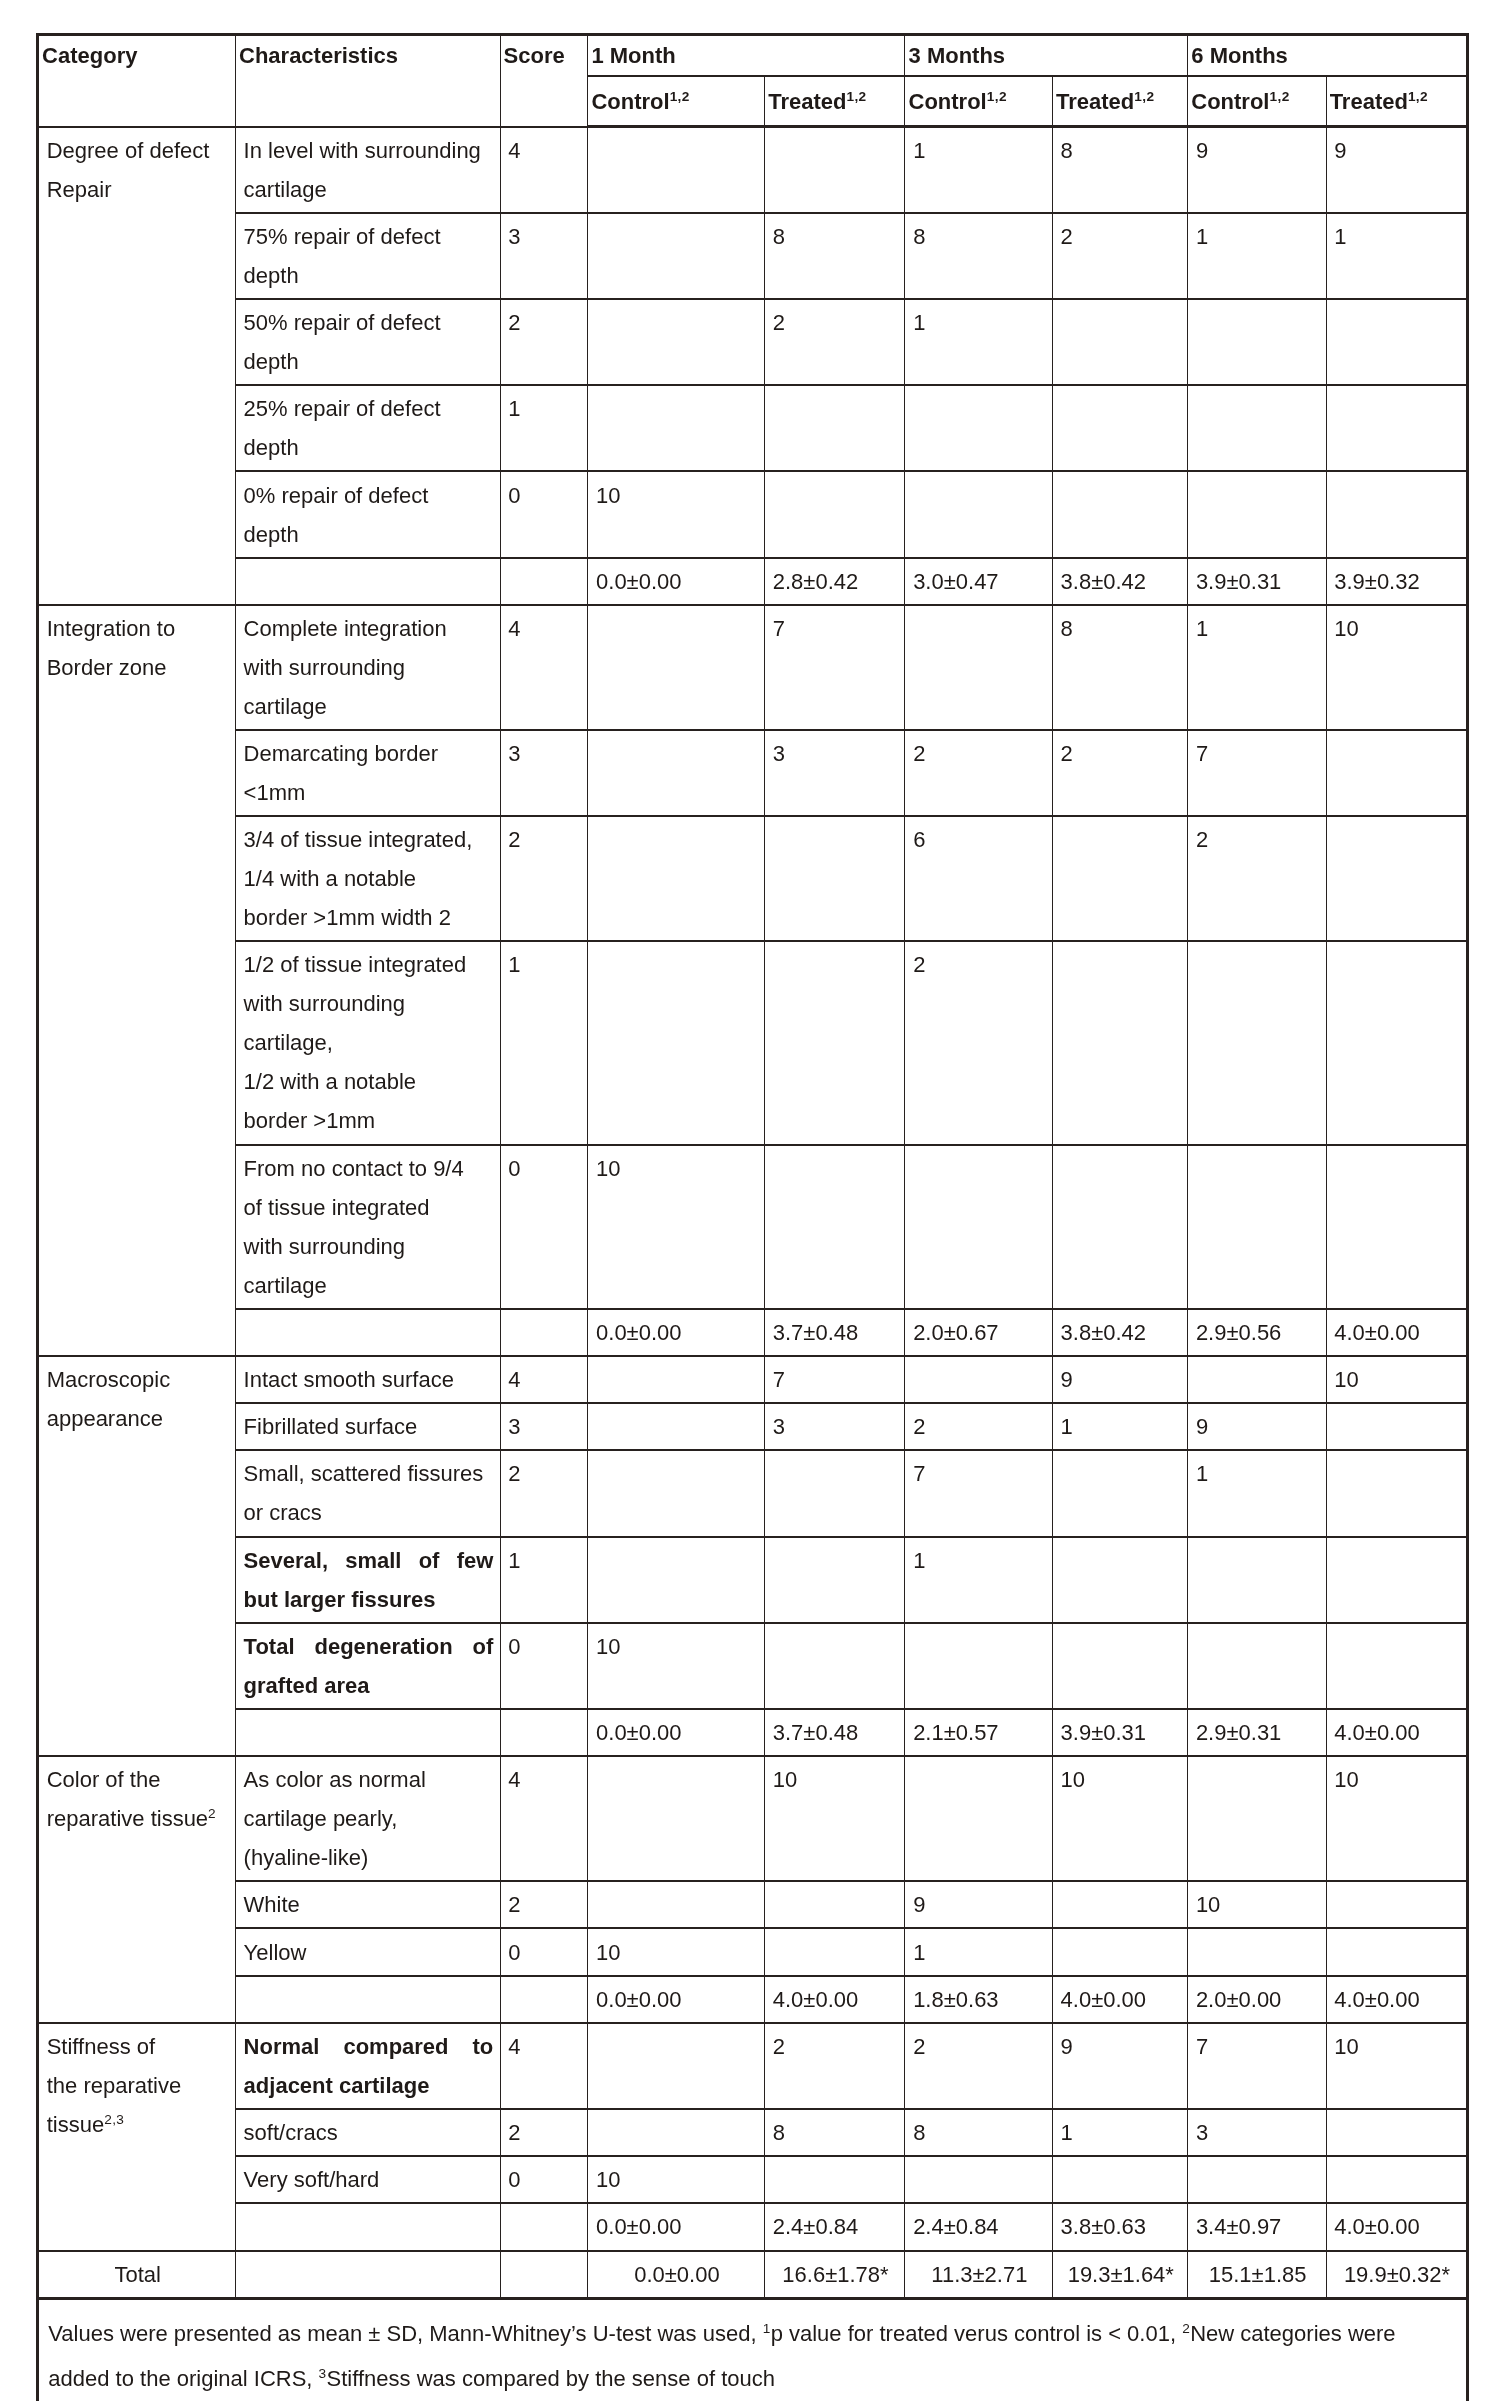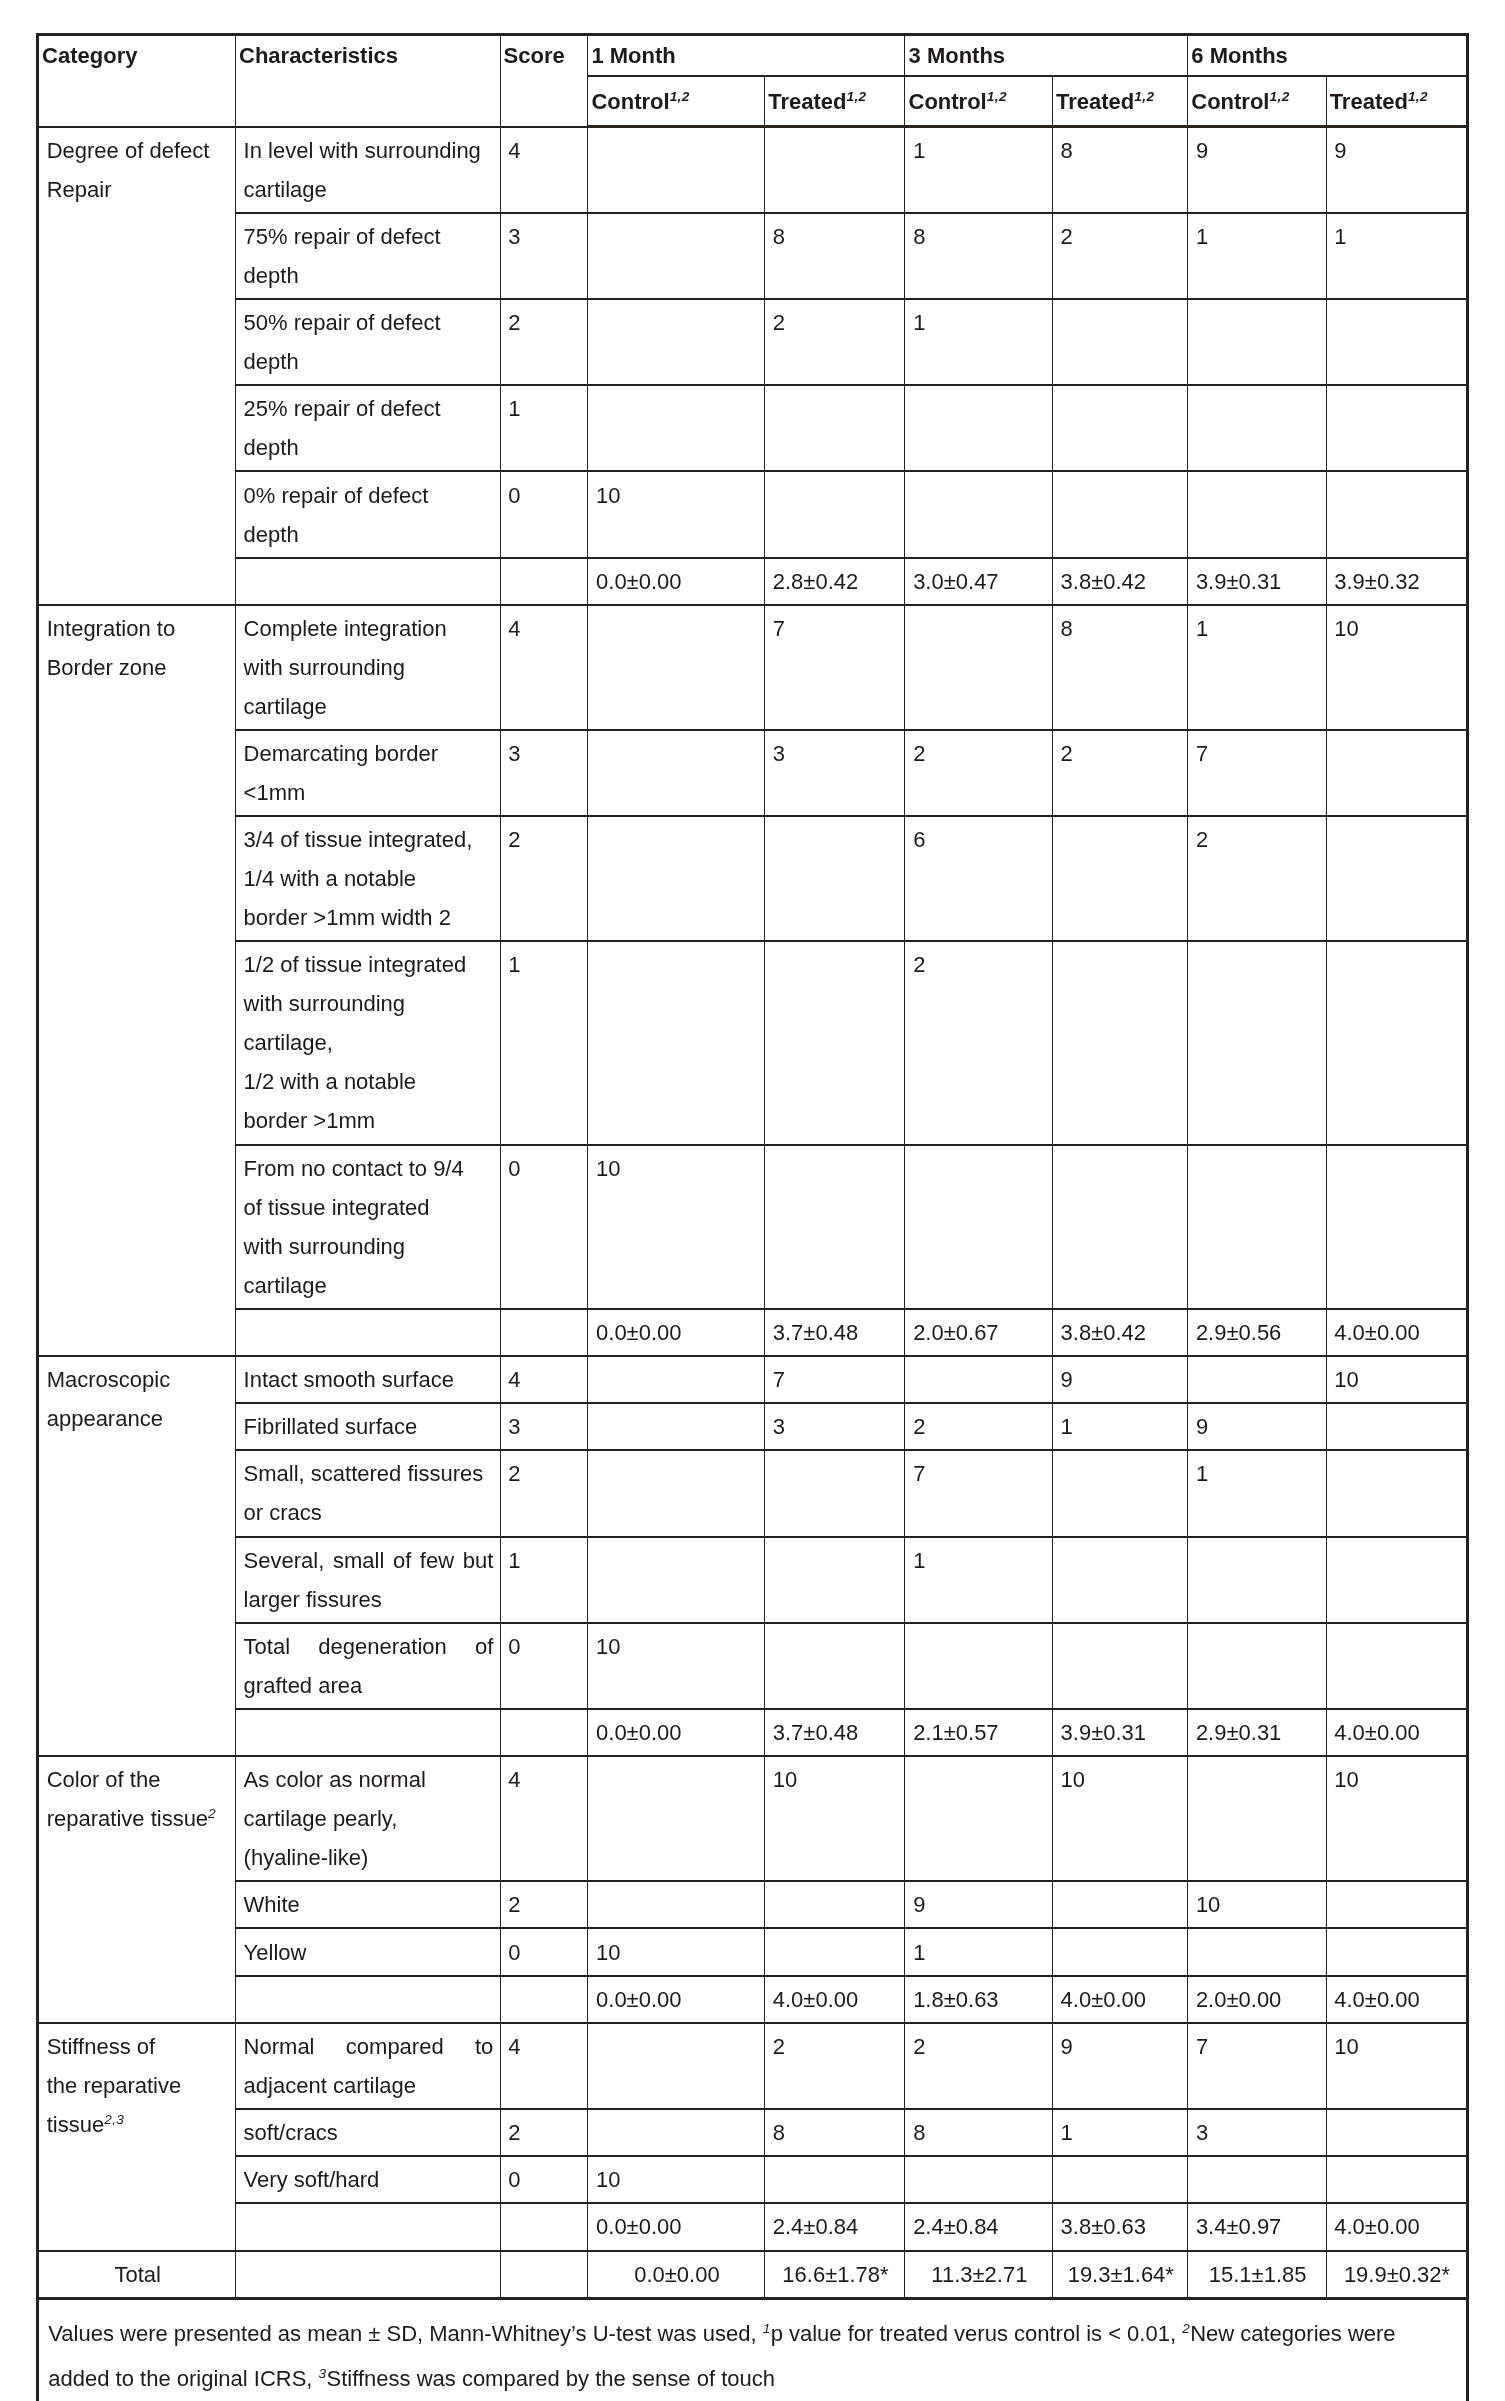--- a/index.html
+++ b/index.html
@@ -49,31 +49,31 @@
     border-bottom-width: 1.5px;
   }
   td.cat, td.char {
     white-space: pre-line;
     text-align: left;
   }
   td.char.justify {
     white-space: normal;
     text-align: justify;
     text-justify: inter-word;
+    font-weight: bold;
   }
   td.num, td.mean, td.score {
     text-align: left;
     white-space: nowrap;
   }
   sup {
     font-size: 0.62em;
     vertical-align: super;
     line-height: 0;
     letter-spacing: 0.4px;
-    font-style: italic;
   }
   tr.total-row td {
     border-bottom-width: 3.1px;
     text-align: center;
   }
   td.footnote {
     line-height: 45px;
     padding: 11px 9.3px 14px 9.3px;
     white-space: normal;
     text-align: left;

